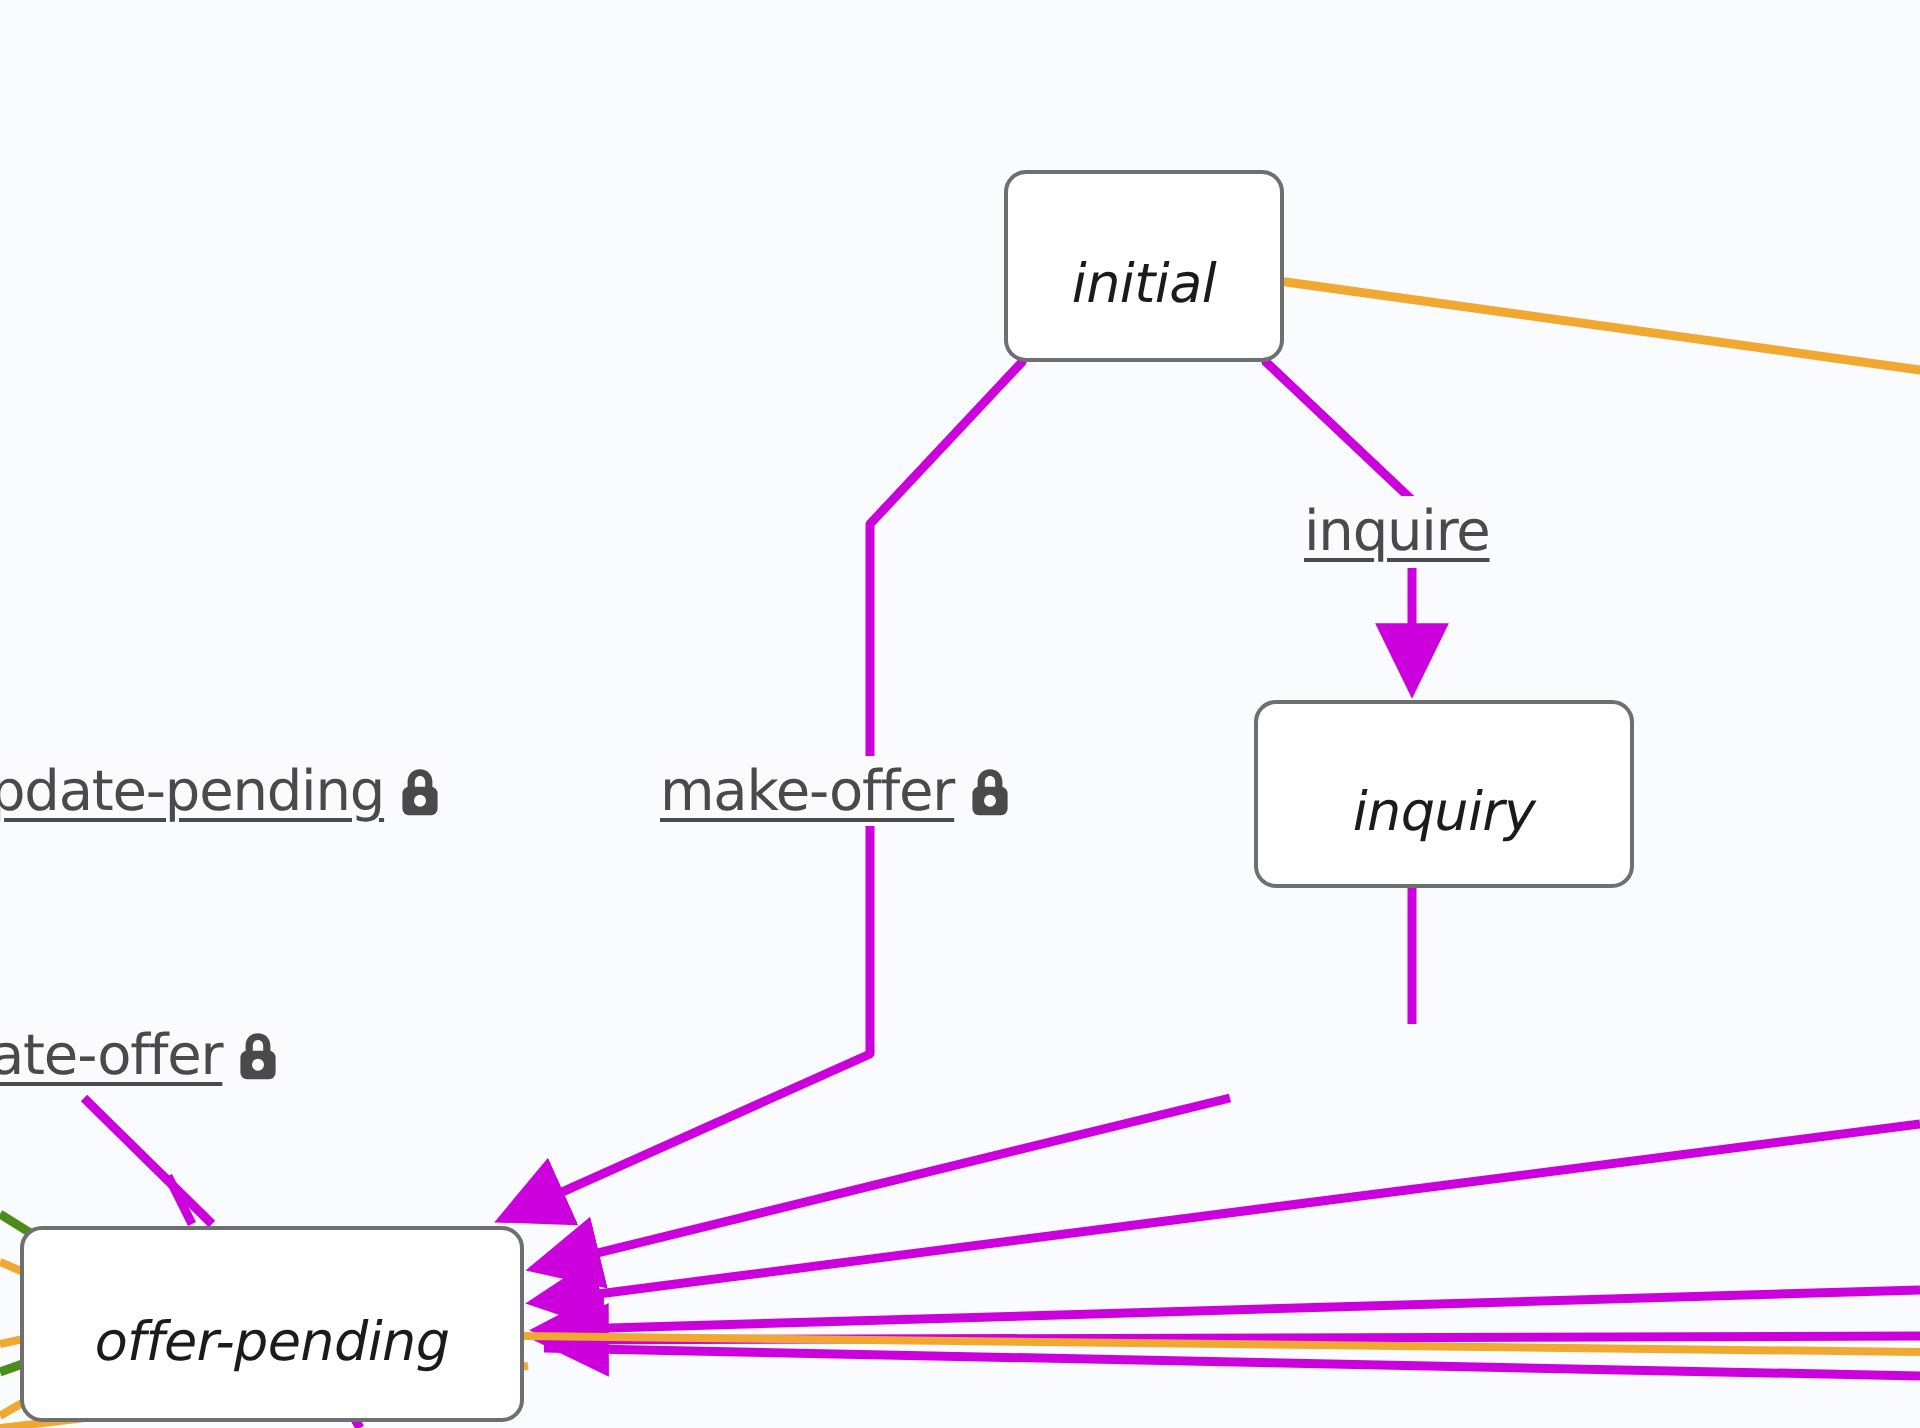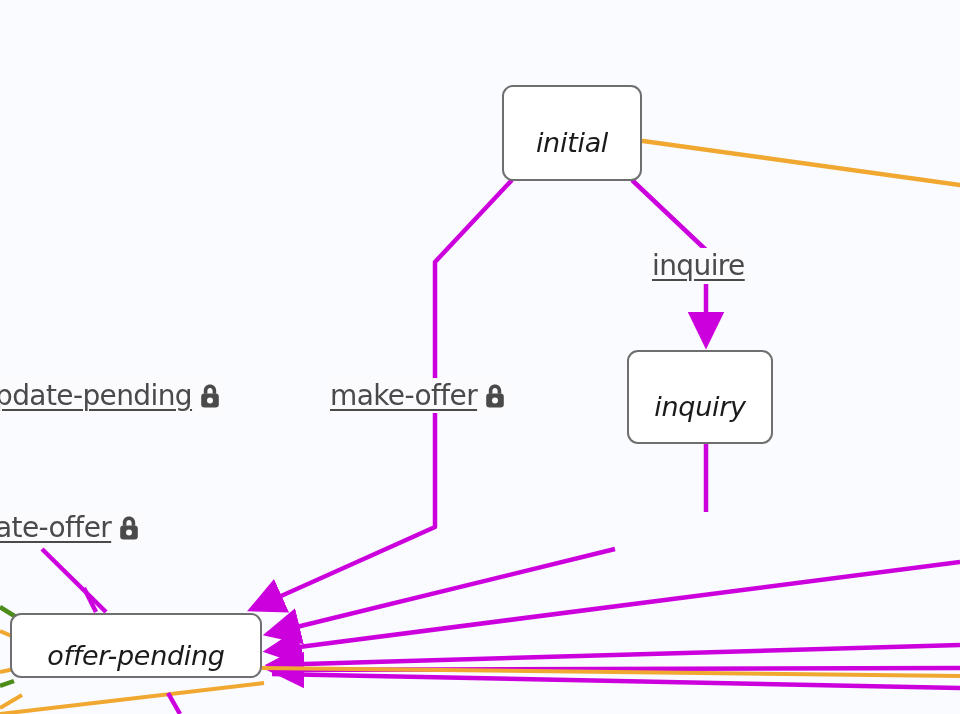--- a/index.html
+++ b/index.html
@@ -115,25 +115,25 @@
 
     <path d="M 96,612 L 84,588" fill="none" stroke="#cc00dd" stroke-width="4.5"></path>
 
     <path d="M 168,693 L 180,714" fill="none" stroke="#cc00dd" stroke-width="4.5"></path>
   </svg>
 
   <div class="state-node" style="left:502px; top:85px; width:140px; height:96px;">
     <span class="state-label">initial</span>
   </div>
 
-  <div class="state-node" style="left:627px; top:350px; width:146px; height:94px;">
+  <div class="state-node" style="left:627px; top:350px; width:190px; height:94px;">
     <span class="state-label">inquiry</span>
   </div>
 
-  <div class="state-node" style="left:10px; top:613px; width:252px; height:65px;">
+  <div class="state-node" style="left:10px; top:613px; width:252px; height:98px;">
     <span class="state-label">offer-pending</span>
   </div>
 
   <div class="edge-label" style="left:-8px; top:378px;">
     <span class="edge-label-text">pdate-pending</span>
     <span class="lock-icon">
       <svg viewBox="0 0 22 26" xmlns="http://www.w3.org/2000/svg">
         <path d="M11 1.6c-3.6 0-6.2 2.7-6.2 6.2v3.0h3.6v-3.0c0-1.6 1.1-2.8 2.6-2.8s2.6 1.2 2.6 2.8v3.0h3.6v-3.0c0-3.5-2.6-6.2-6.2-6.2z" fill="#4a4a4a"></path>
         <rect x="2.2" y="10.4" width="17.6" height="14.2" rx="3.3" fill="#4a4a4a"></rect>
         <circle cx="11" cy="17.4" r="3.0" fill="#fbfbfe"></circle>

